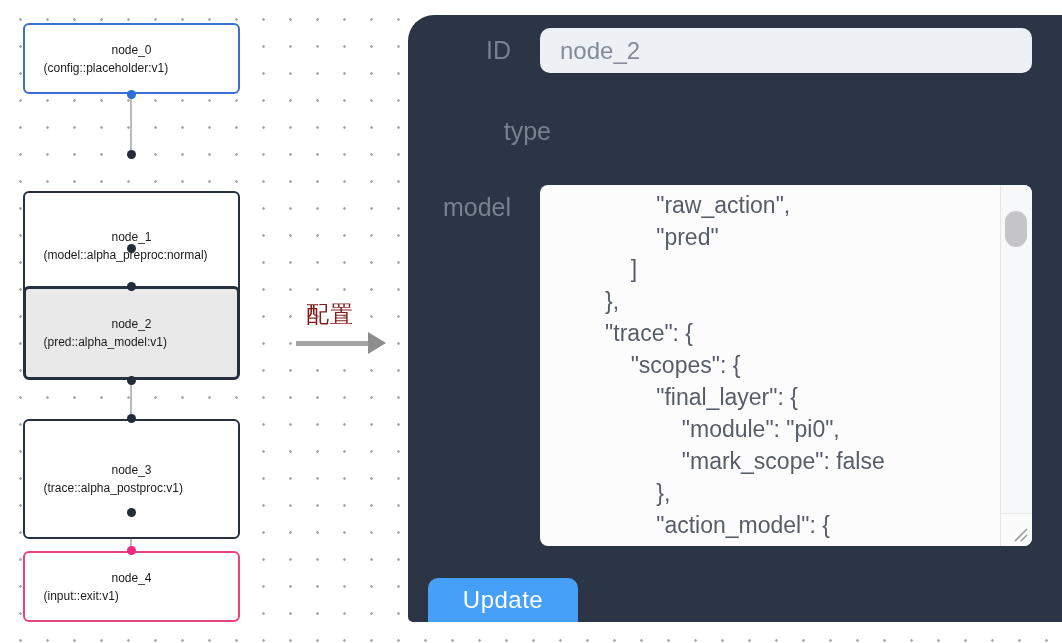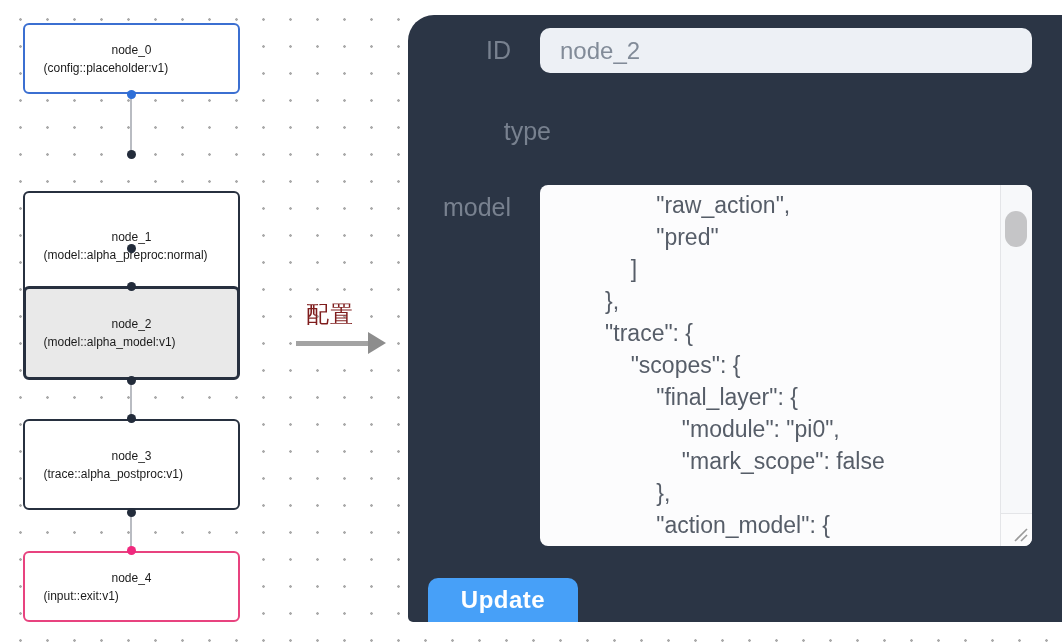--- a/index.html
+++ b/index.html
@@ -21,21 +21,21 @@
     text-align:left; color:#1b1b1b; font-size:12px; line-height:18px;
     z-index:2;
   }
   .node .node-type { width:176px; word-break:break-all; }
   .node--input   { border-color:#3b6fd1; }
   .node--selected{ background:#e9e9e9; border-width:3px; }
   .node--output  { border-color:#e8437f; }
   .n0 { top:23px;  height:71px; }
   .n1 { top:155px; height:109px;margin-top:36px; }
   .n2 { top:286px; height:94px; }
-  .n3 { top:419px; height:91px; }
+  .n3 { top:419px; height:120px; }
   .n4 { top:551px; height:71px; }
   .edge {
     position:absolute; left:130px; width:2px; background:#b9bcc2; z-index:1;
   }
   .e1 { top:94px;  height:61px; }
   .e2 { top:248px; height:38px; }
   .e3 { top:380px; height:39px; }
   .e4 { top:512px; height:39px; }
   .port {
     position:absolute; left:127px; width:9px; height:9px; border-radius:50%;
@@ -98,21 +98,21 @@
     background:#c5c5c7; border-radius:11px;
   }
   .resize-corner {
     position:absolute; right:0; bottom:0; width:32px; height:33px;
     background:#fbfbfc; border-left:1px solid #e4e5e8; border-top:1px solid #e4e5e8;
   }
   .resize-corner svg { position:absolute; right:3px; bottom:3px; }
   .update-btn {
     position:absolute; left:20px; top:563px; width:150px; height:44px;
     background:#47a0f8; border:none; border-radius:10px 10px 0 0;
-    color:#ffffff; font-size:24px; font-weight:700; letter-spacing:0.5px;
+    color:#ffffff; font-size:24px; font-weight:400; letter-spacing:0.5px;
     font-family:"Liberation Sans", sans-serif; cursor:pointer;
   }
 </style>
 </head>
 <body>
 
 <div class="edge e1"></div>
 <div class="edge e2"></div>
 <div class="edge e3"></div>
 <div class="edge e4"></div>
@@ -120,21 +120,21 @@
 <div class="node node--input n0">
   <div class="node-name">node_0</div>
   <div class="node-type">(config::placeholder:v1)</div>
 </div>
 <div class="node n1">
   <div class="node-name">node_1</div>
   <div class="node-type">(model::alpha_preproc:normal)</div>
 </div>
 <div class="node node--selected n2">
   <div class="node-name">node_2</div>
-  <div class="node-type">(model::alpha_model:v1)</div>
+  <div class="node-type">(pred::alpha_model:v1)</div>
 </div>
 <div class="node n3">
   <div class="node-name">node_3</div>
   <div class="node-type">(trace::alpha_postproc:v1)</div>
 </div>
 <div class="node node--output n4">
   <div class="node-name">node_4</div>
   <div class="node-type">(input::exit:v1)</div>
 </div>
 

